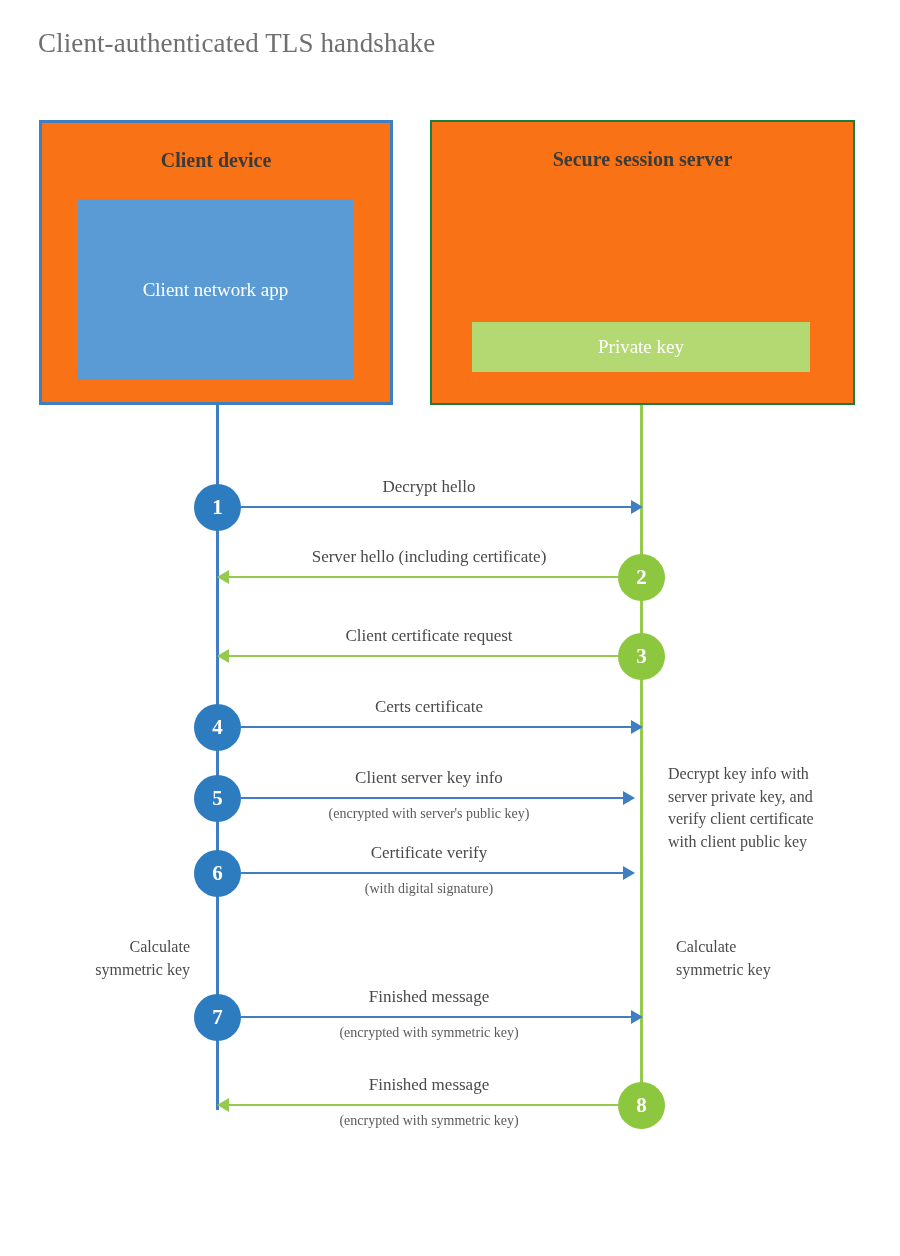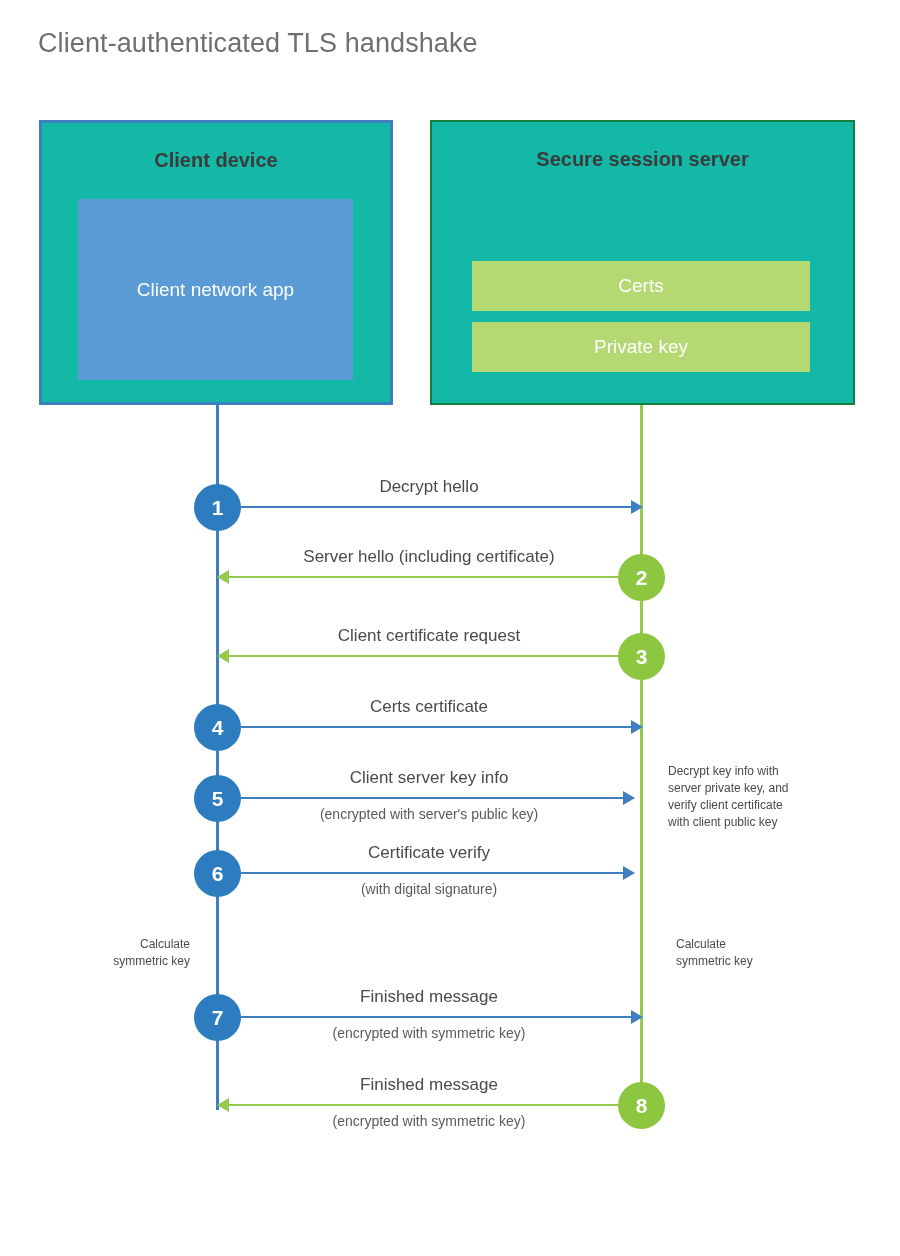--- a/index.html
+++ b/index.html
@@ -11,38 +11,39 @@
   body {
     font-family: "Liberation Sans", sans-serif;
     -webkit-font-smoothing: antialiased;
   }
   #diagram {
     position: relative;
     width: 900px;
     height: 1256px;
     background: #ffffff;
     overflow: hidden;
+    font-family: Liberation Serif, serif;
   }
 
   
   .title {
     position: absolute;
     left: 38px;
     top: 28px;
     font-size: 27px;
     font-weight: 400;
     color: #6f6f6f;
     letter-spacing: 0.1px;
     white-space: nowrap;
   }
 
   
   .party-box {
     position: absolute;
-    background: #14b8a6;
+    background: #f97316;
     box-sizing: border-box;
   }
   .party-box.client {
     left: 39px;
     top: 120px;
     width: 354px;
     height: 285px;
     border: 3px solid #3f7fc1;
   }
   .party-box.server {
@@ -169,21 +170,21 @@
     left: 209px;
     text-align: center;
     font-size: 14px;
     color: #5a5a5a;
     top: 8px;
   }
 
   
   .side-note {
     position: absolute;
-    font-size: 12px;
+    font-size: 16px;
     line-height: 1.42;
     color: #4a4a4a;
     white-space: pre-line;
   }
   .side-note.right-of-server {
     left: 668px;
     top: 763px;
     width: 200px;
     text-align: left;
   }
@@ -208,21 +209,20 @@
   <div class="title">Client-authenticated TLS handshake</div>
 
   <div class="party-box client">
     <div class="party-title">Client device</div>
     <div class="inner-block blue">Client network
 app</div>
   </div>
 
   <div class="party-box server">
     <div class="party-title">Secure session server</div>
-    <div class="inner-block green g1">Certs</div>
     <div class="inner-block green g2">Private key</div>
   </div>
 
   <div class="lifeline client"></div>
   <div class="lifeline server"></div>
 
   <div class="msg" style="top:507px">
     <div class="msg-label">Decrypt hello</div>
     <div class="msg-line blue" style="left:241px; width:390px;"></div>
     <div class="arrow-head right" style="left:631px;"></div>

